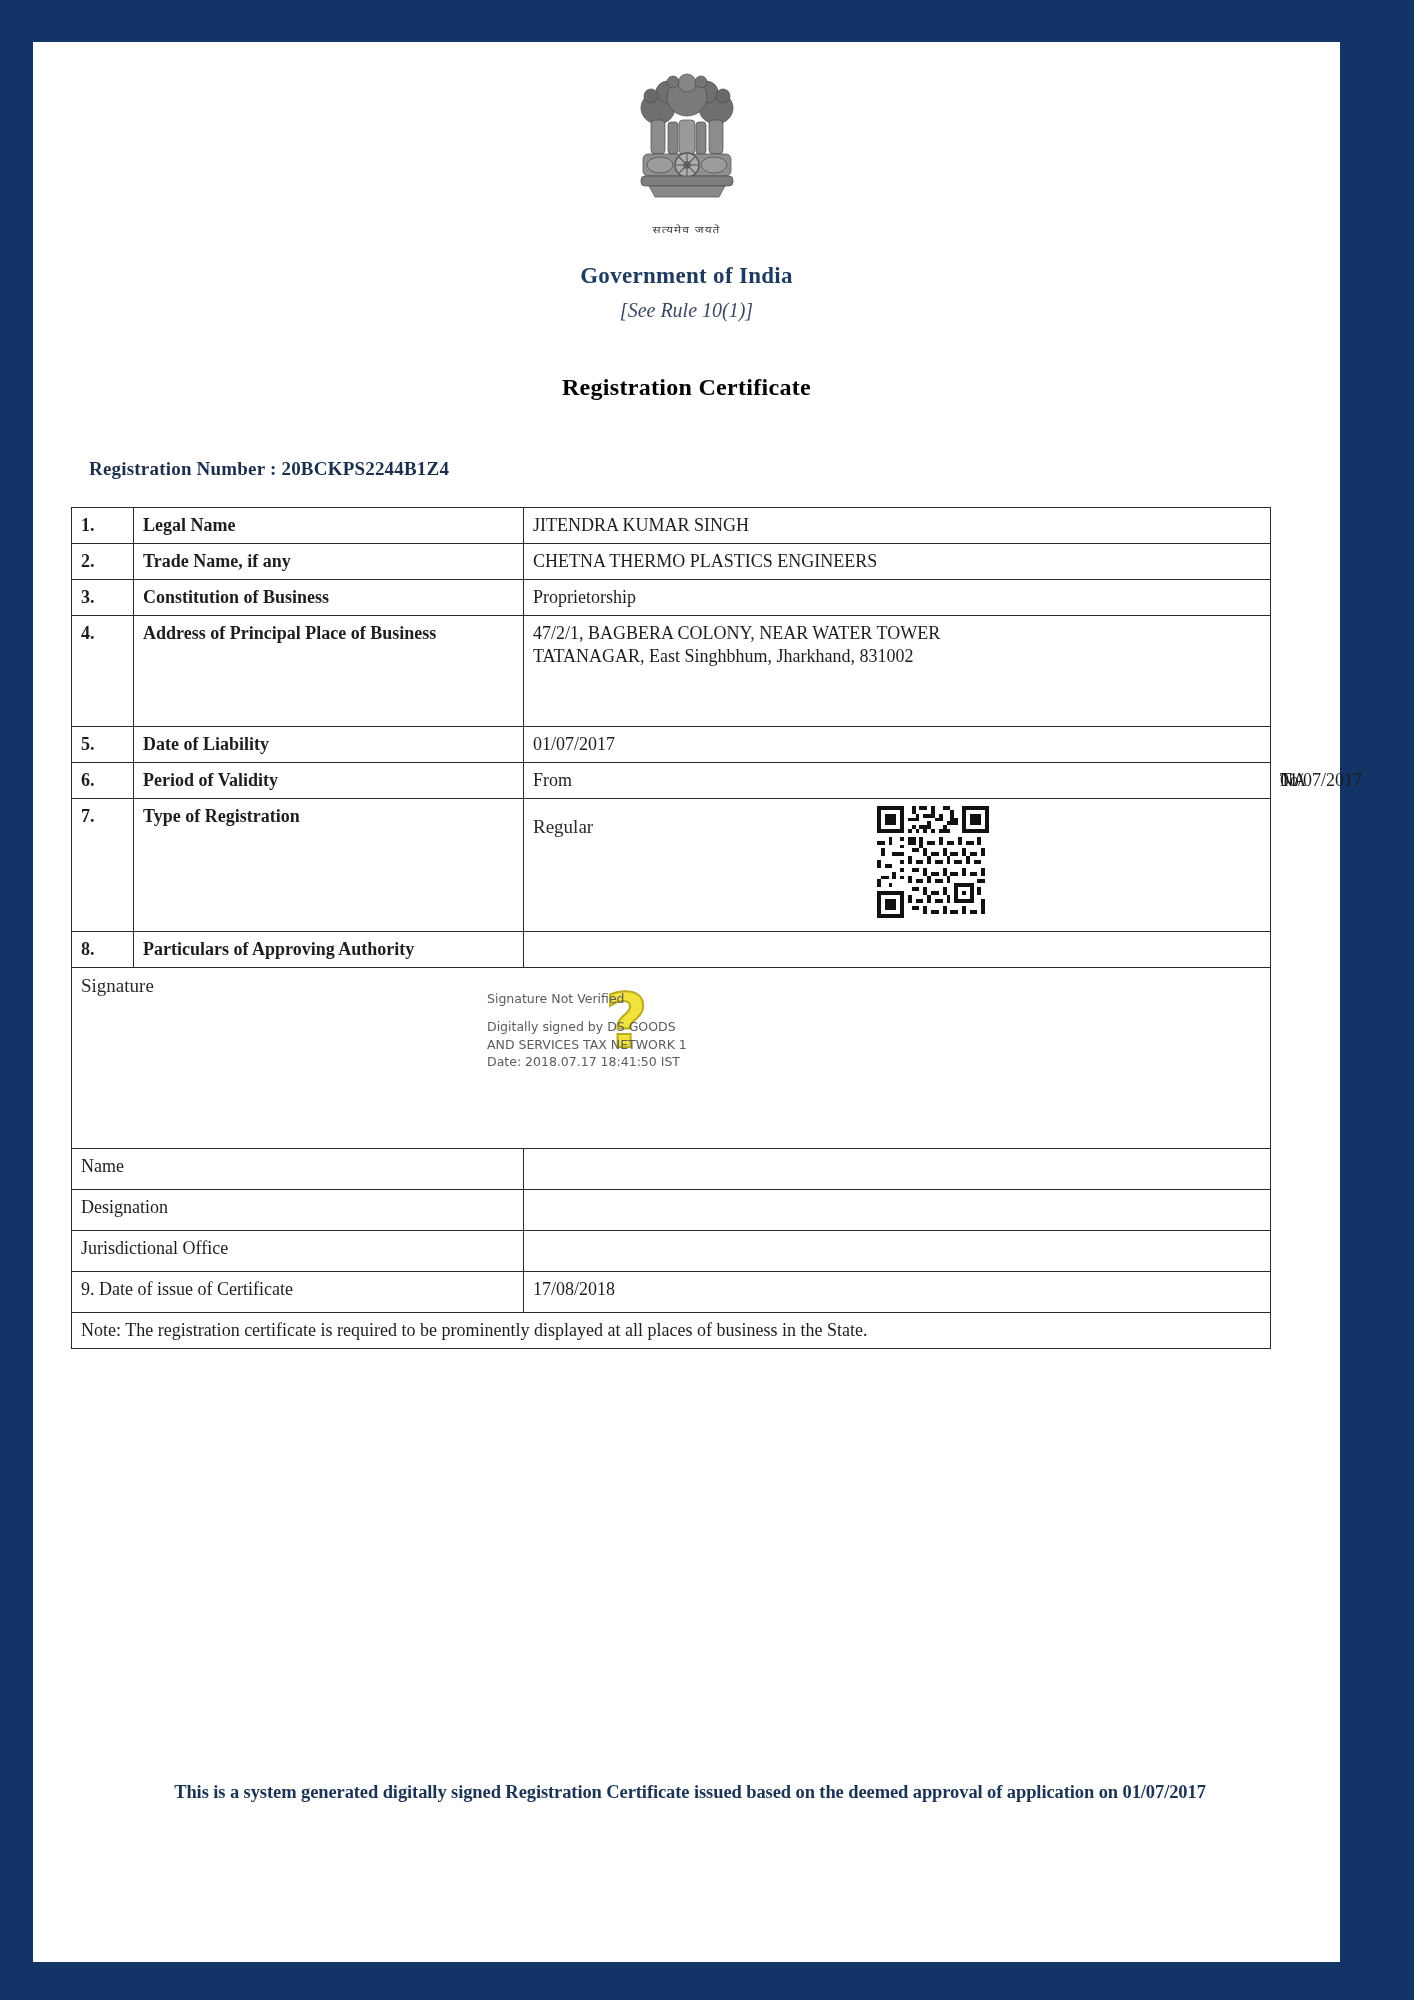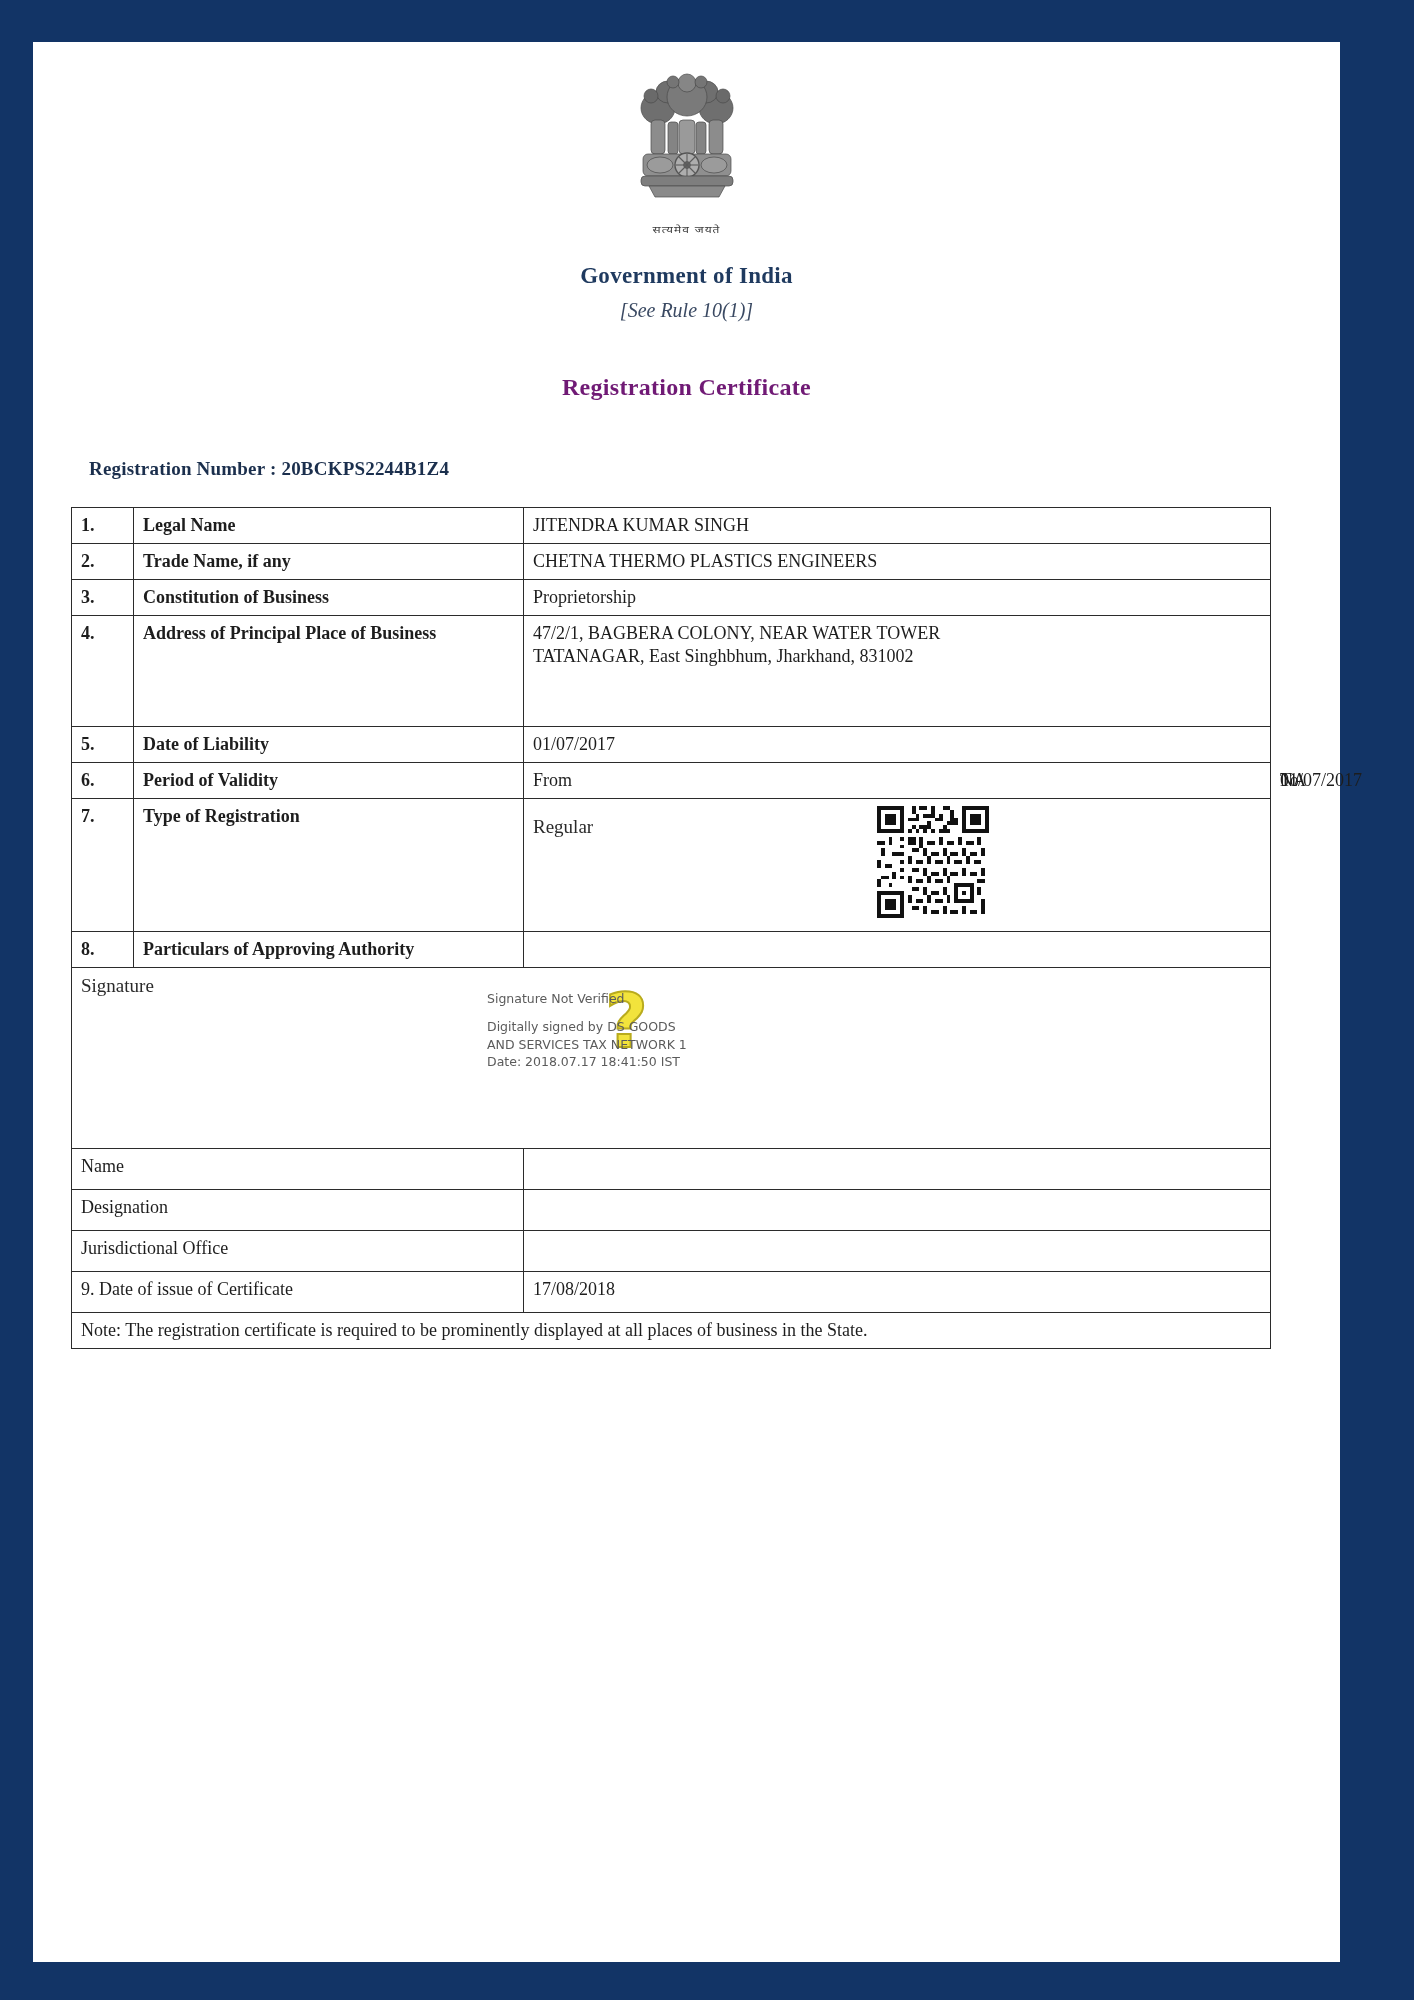--- a/index.html
+++ b/index.html
@@ -69,21 +69,21 @@
     font-style: italic;
     font-weight: normal;
     color: #3b4a63;
     margin-top: 13px;
     line-height: 1.0;
   }
   .hdr-cert {
     text-align: center;
     font-size: 24px;
     font-weight: bold;
-    color: #701a75;
+    color: #000000;
     margin-top: 54px;
     letter-spacing: 0.3px;
   }
 
   
   .regno {
     margin-top: 57px;
     margin-left: 56px;
     font-size: 19px;
     font-weight: bold;
@@ -504,14 +504,15 @@
         <td class="b-val" colspan="4">17/08/2018</td>
       </tr>
 
       <tr>
         <td class="note-cell" colspan="6">Note: The registration certificate is required to be prominently displayed at all places of business in the State.</td>
       </tr>
     </tbody>
       </table>
   </div>
 
+  <div class="footer-note">This is a system generated digitally signed Registration Certificate issued based on the deemed approval of application on 01/07/2017</div>
 
 </div>
 
 </body></html>

